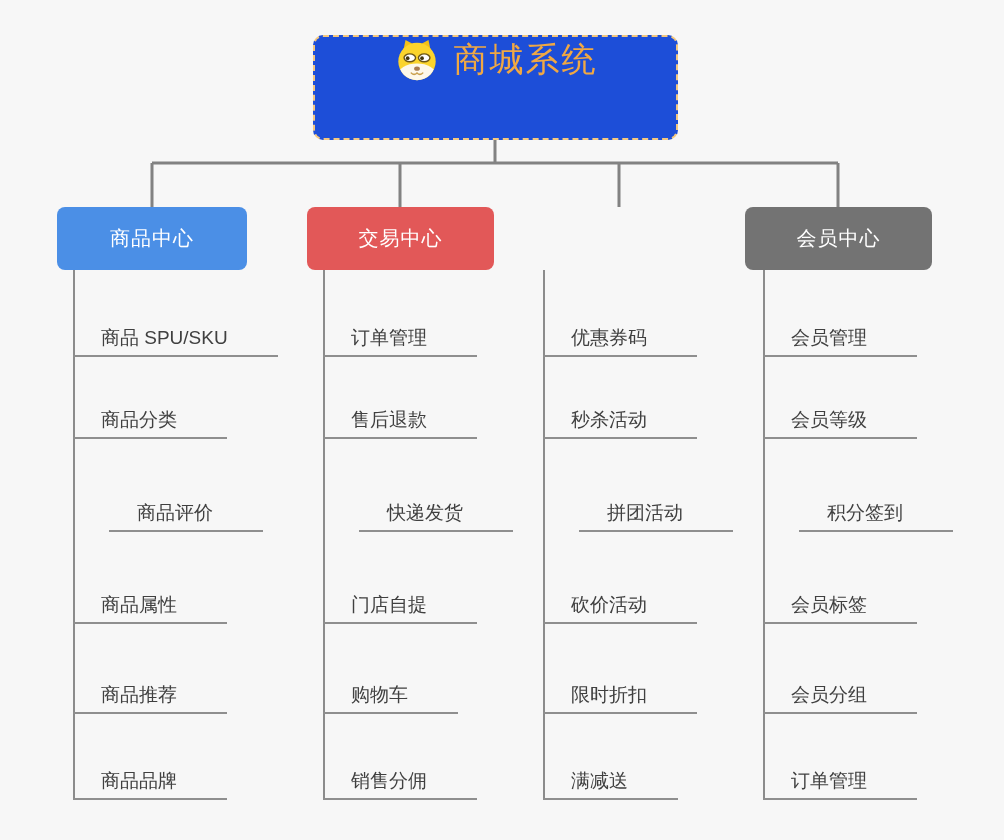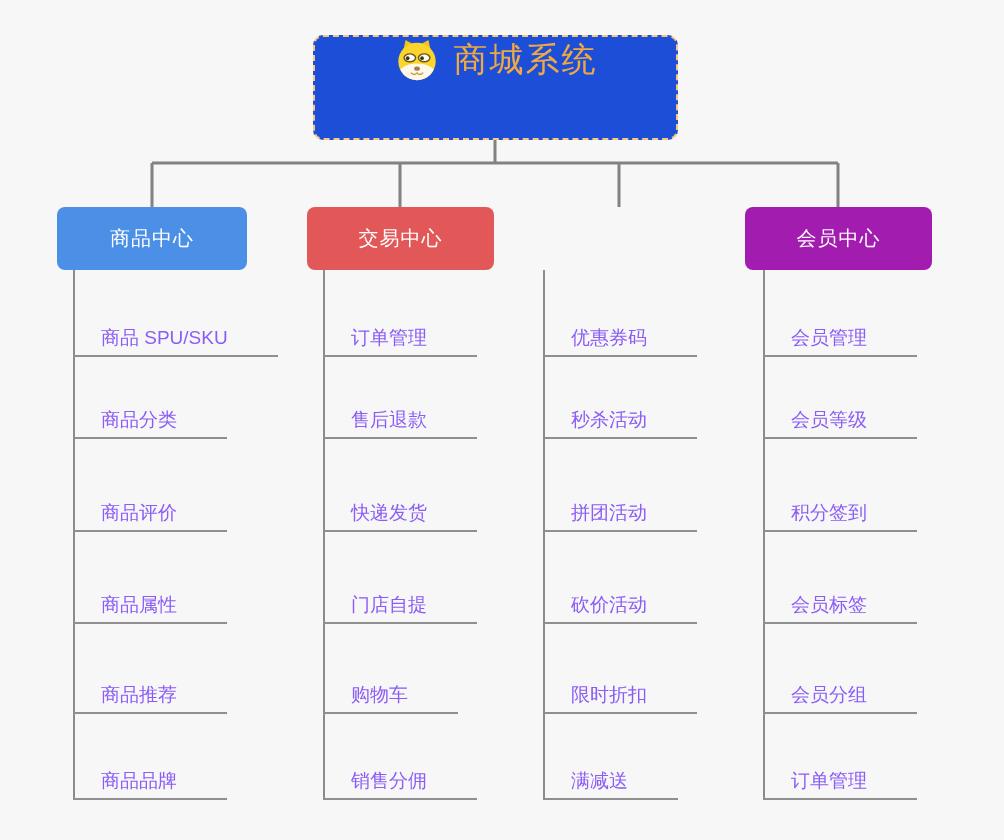--- a/index.html
+++ b/index.html
@@ -21,26 +21,26 @@
   }
   .b0{left:57px;width:190px;}
   .b1{left:307px;width:187px;}
   .b2{left:525px;width:188px;}
   .b3{left:745px;width:187px;}
   .col{position:absolute;top:270px;}
   .c0{left:73px;} .c1{left:323px;} .c2{left:543px;} .c3{left:763px;}
   .trunk{position:absolute;left:0;top:0;width:2px;height:530px;background:#8c8c8c;}
   .leaf{
     position:absolute;left:0;white-space:nowrap;
-    font-size:19px;line-height:26px;color:#8b5cf6;
+    font-size:19px;line-height:26px;color:#404040;
     padding:0 50px 4px 28px;border-bottom:2px solid #8f8f8f;cursor:pointer;
   }
   .leaf:nth-child(2){top:55px;}
   .leaf:nth-child(3){top:137px;}
-  .leaf:nth-child(4){top:230px;}
+  .leaf:nth-child(4){top:230px;margin-left:36px;}
   .leaf:nth-child(5){top:322px;}
   .leaf:nth-child(6){top:412px;text-align:right;}
   .leaf:nth-child(7){top:498px;}
 </style>
 </head>
 <body>
 
 <div class="canvas">
 
   <svg class="connectors" width="1004" height="840">
@@ -65,21 +65,21 @@
         <circle cx="39" cy="29.5" r="2.6" fill="#41350e"></circle>
         <ellipse cx="32" cy="44" rx="4" ry="3" fill="#a97c50"></ellipse>
         <path d="M24 50 q4 4 8 0 q4 4 8 0" stroke="#c9a04e" stroke-width="2" fill="none" stroke-linecap="round"></path>
       </svg>
     </span>
     <span class="root-label">商城系统</span>
   </div>
 
   <div class="branch b0" style="background-color: rgb(75, 143, 230);">商品中心</div>
   <div class="branch b1" style="background-color: rgb(226, 88, 88);">交易中心</div>
-  <div class="branch b3" style="background-color: #a21caf;">会员中心</div>
+  <div class="branch b3" style="background-color: #737373;">会员中心</div>
 
   <div class="col c0">
     <div class="trunk"></div>
     <div class="leaf">商品 SPU/SKU</div>
     <div class="leaf">商品分类</div>
     <div class="leaf">商品评价</div>
     <div class="leaf">商品属性</div>
     <div class="leaf">商品推荐</div>
     <div class="leaf">商品品牌</div>
   </div>

